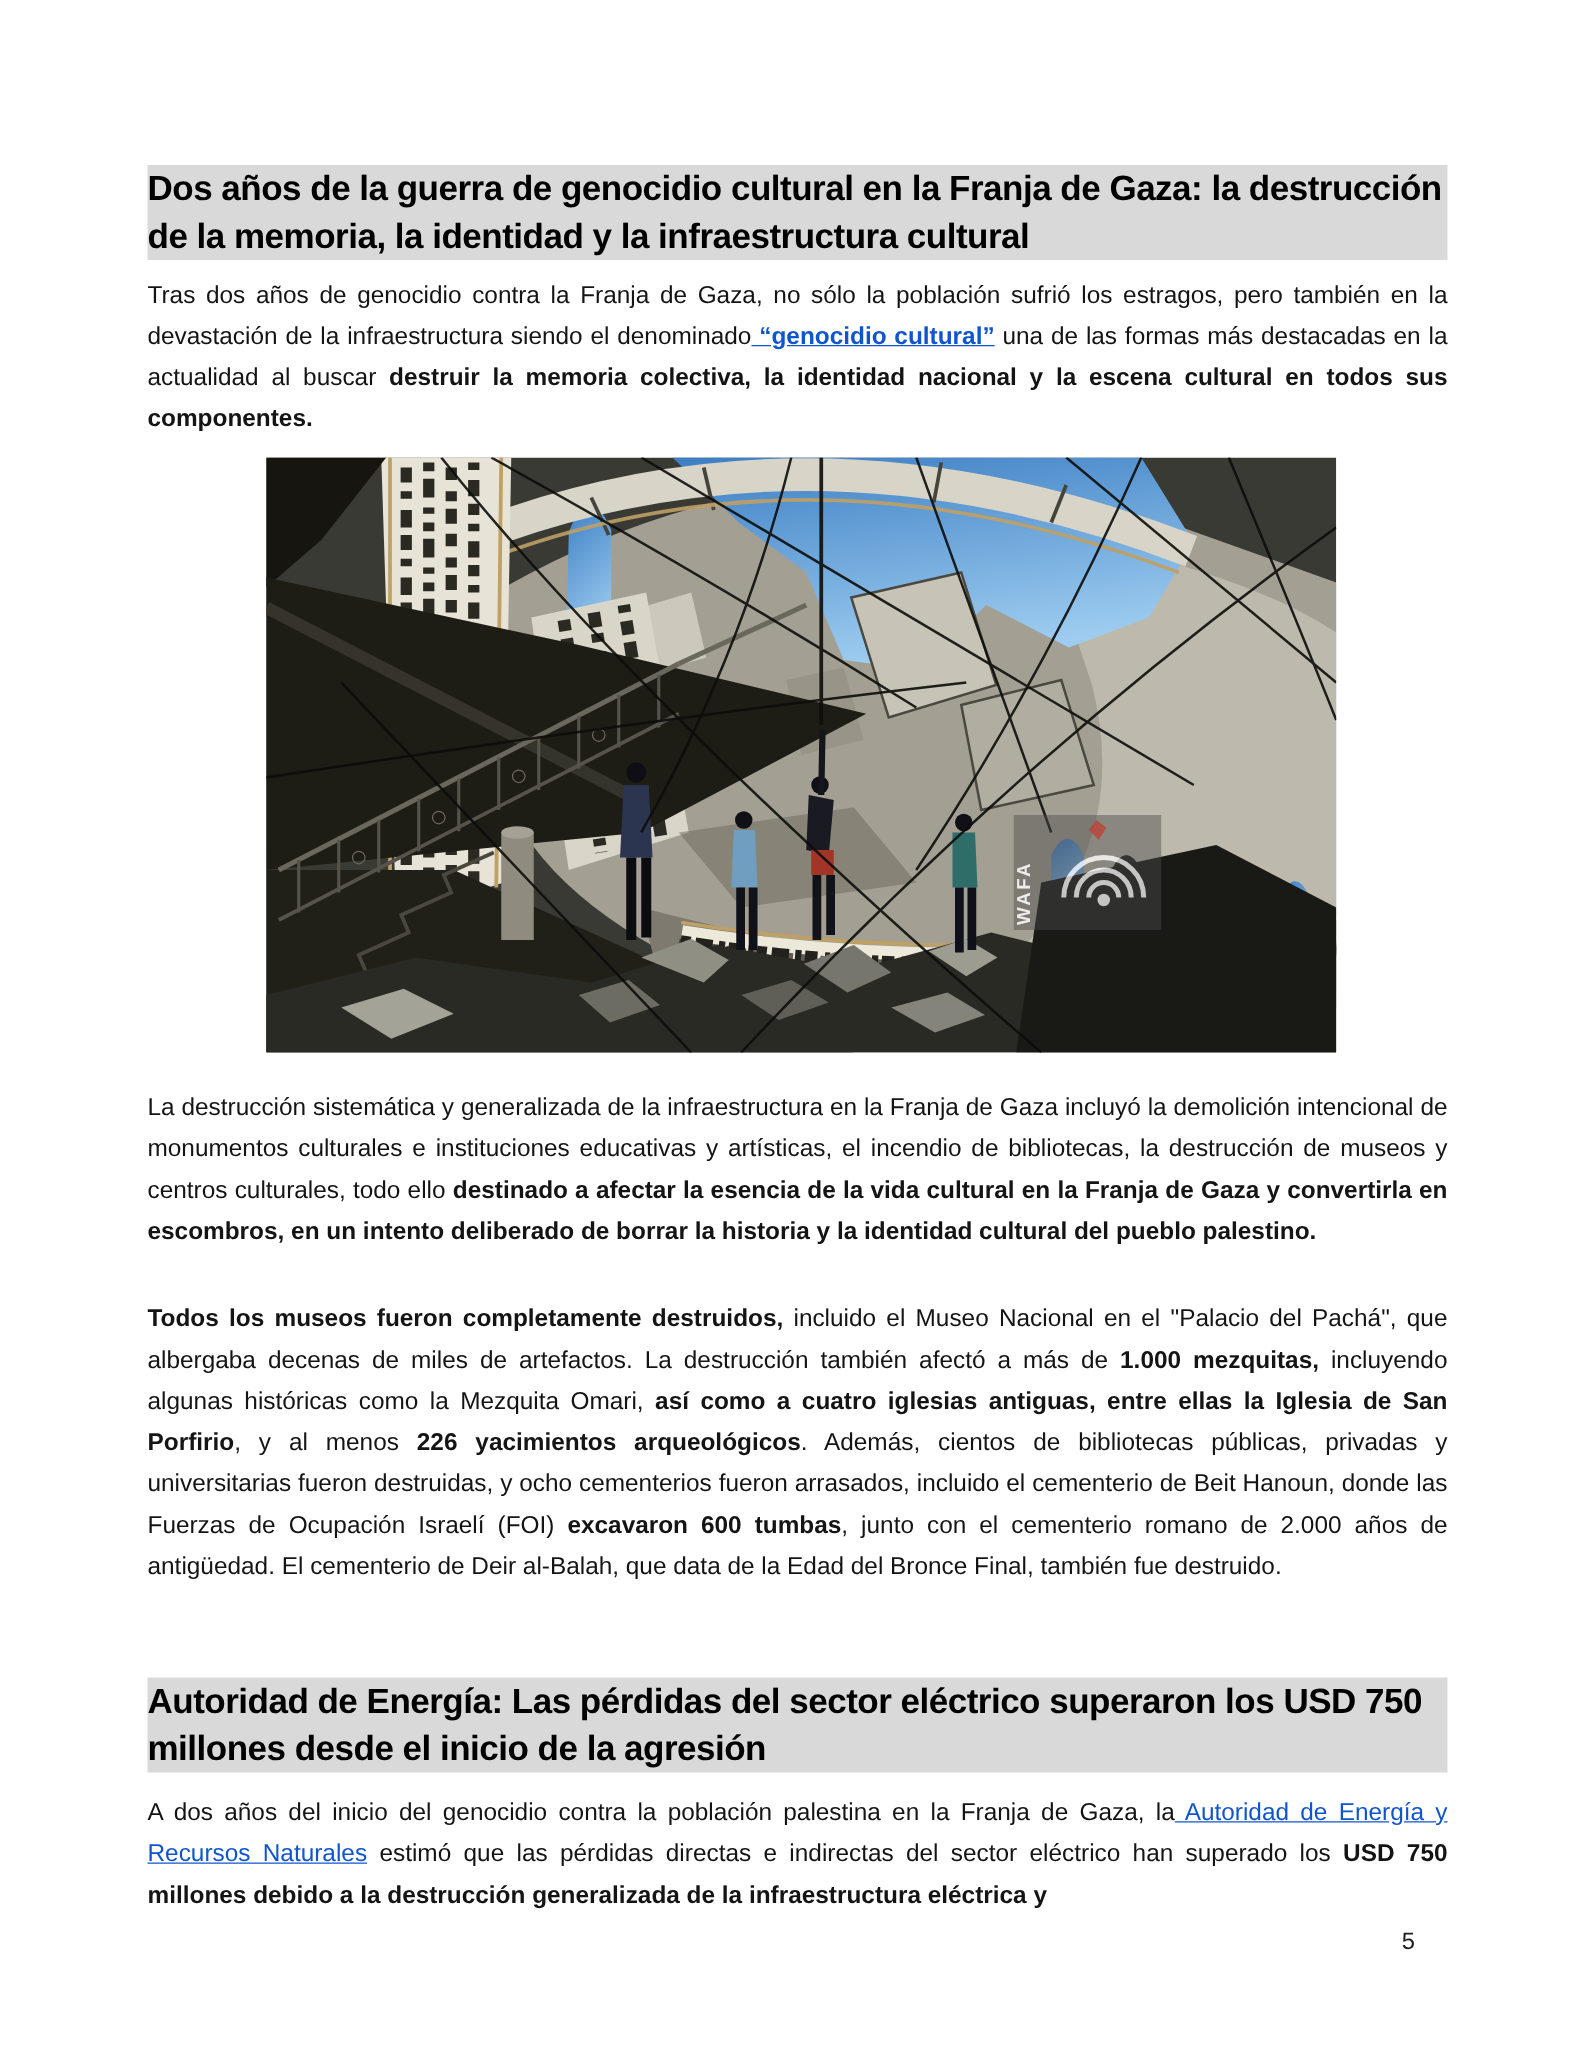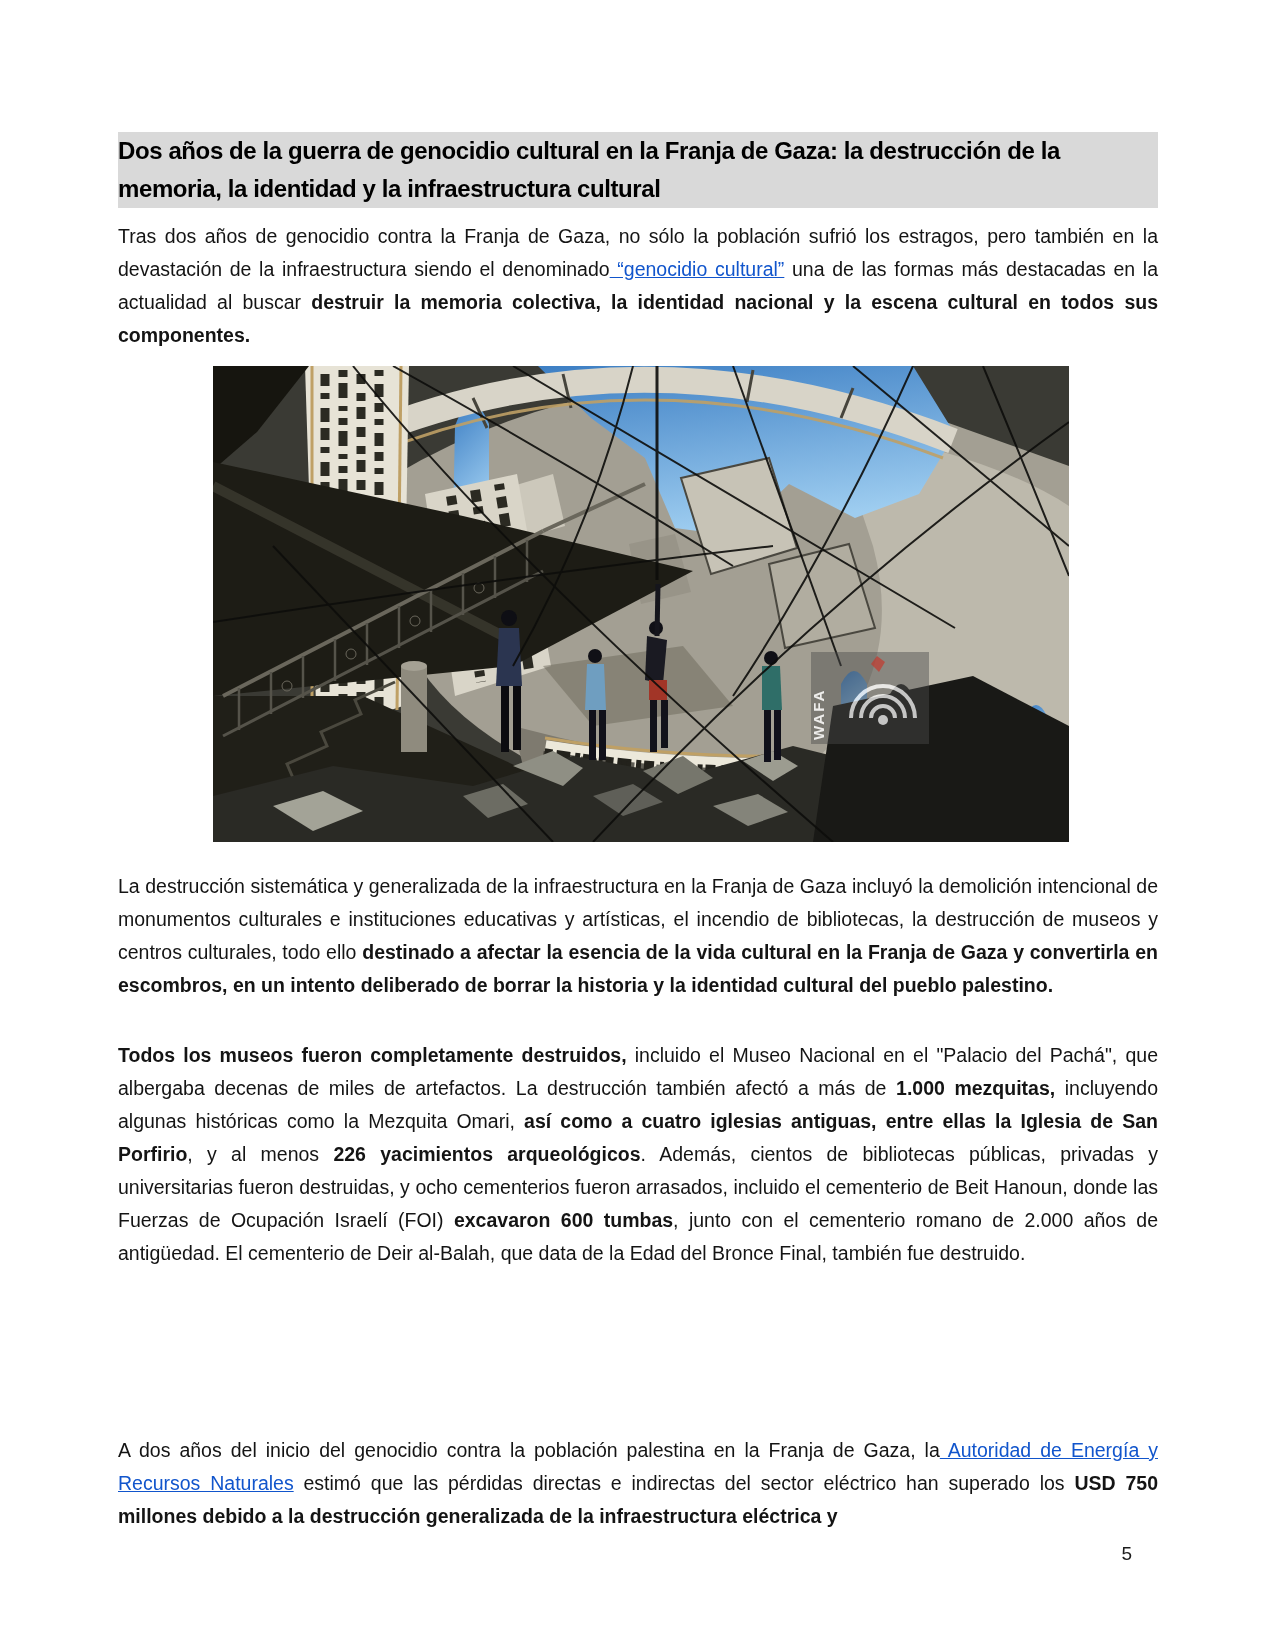--- a/index.html
+++ b/index.html
@@ -3,30 +3,30 @@
 <meta charset="utf-8">
 <style>
   html,body{margin:0;padding:0;background:#ffffff;}
   .page{
     position:relative;width:1275px;height:1650px;background:#fff;overflow:hidden;
     font-family:"Liberation Sans",sans-serif;color:#111;
   }
   .heading{
     position:absolute;left:118px;width:1040px;margin:0;
     background:var(--highlight,#d9d9d9);color:#000;
-    font-size:24px;line-height:38px;font-weight:700;letter-spacing:-0.4px;
+    font-size:28px;line-height:38px;font-weight:700;letter-spacing:-0.4px;
   }
   .body{
     position:absolute;left:118px;width:1040px;margin:0;
     font-size:19.5px;line-height:33px;text-align:justify;color:#141414;
   }
   .normal{font-weight:400;margin-top:34px;}
   .bold{font-weight:700;}
   .link{color:var(--link,#1155cc);text-decoration:underline;font-weight:400;}
-  .link-bold{color:var(--link,#1155cc);text-decoration:underline;font-weight:400;}
+  .link-bold{color:var(--link,#1155cc);text-decoration:underline;font-weight:700;}
   .photo{position:absolute;left:213px;top:366px;width:856px;height:476px;margin:0;}
   .photo svg{display:block;}
   .pagenum{
     position:absolute;left:118px;top:1543px;width:1014px;
     text-align:right;font-size:19px;color:#1c1c1c;
   }
 </style>
 </head>
 <body>
 
@@ -199,18 +199,19 @@
         <circle cx="670" cy="354" r="5" fill="#ffffff" opacity="0.9"></circle>
         <text x="611" y="374" fill="#ffffff" font-size="15" font-weight="bold" letter-spacing="2" font-family="Liberation Sans, sans-serif" transform="rotate(-90 611 374)">WAFA</text>
       </g>
     </svg>
   </figure>
 
   <p class="body" style="top:870px"><span class="normal">La destrucción sistemática y generalizada de la infraestructura en la Franja de Gaza incluyó la demolición intencional de monumentos culturales e instituciones educativas y artísticas, el incendio de bibliotecas, la destrucción de museos y centros culturales, todo ello </span><span class="bold">destinado a afectar la esencia de la vida cultural en la Franja de Gaza y convertirla en escombros, en un intento deliberado de borrar la historia y la identidad cultural del pueblo palestino.</span></p>
 
   <p class="body" style="top:1039px"><span class="bold">Todos los museos fueron completamente destruidos,</span><span class="normal"> incluido el Museo Nacional en el "Palacio del Pachá", que albergaba decenas de miles de artefactos. La destrucción también afectó a más de </span><span class="bold">1.000 mezquitas,</span><span class="normal"> incluyendo algunas históricas como la Mezquita Omari, </span><span class="bold">así como a cuatro iglesias antiguas, entre ellas la Iglesia de San Porfirio</span><span class="normal">, y al menos </span><span class="bold">226 yacimientos arqueológicos</span><span class="normal">. Además, cientos de bibliotecas públicas, privadas y universitarias fueron destruidas, y ocho cementerios fueron arrasados, incluido el cementerio de Beit Hanoun, donde las Fuerzas de Ocupación Israelí (FOI) </span><span class="bold">excavaron 600 tumbas</span><span class="normal">, junto con el cementerio romano de 2.000 años de antigüedad. El cementerio de Deir al-Balah, que data de la Edad del Bronce Final, también fue destruido.</span></p>
 
+  <h1 class="heading" style="top:1342px">Autoridad de Energía: Las pérdidas del sector eléctrico superaron los USD 750 millones desde el inicio de la agresión</h1>
 
   <p class="body" style="top:1434px"><span class="normal">A dos años del inicio del genocidio contra la población palestina en la Franja de Gaza, la</span><a class="link" href="#"> Autoridad de Energía y Recursos Naturales</a><span class="normal"> estimó que las pérdidas directas e indirectas del sector eléctrico han superado los </span><span class="bold">USD 750 millones debido a la destrucción generalizada de la infraestructura eléctrica y</span></p>
 
   <div class="pagenum">5</div>
 
 </div>
 
 </body></html>

